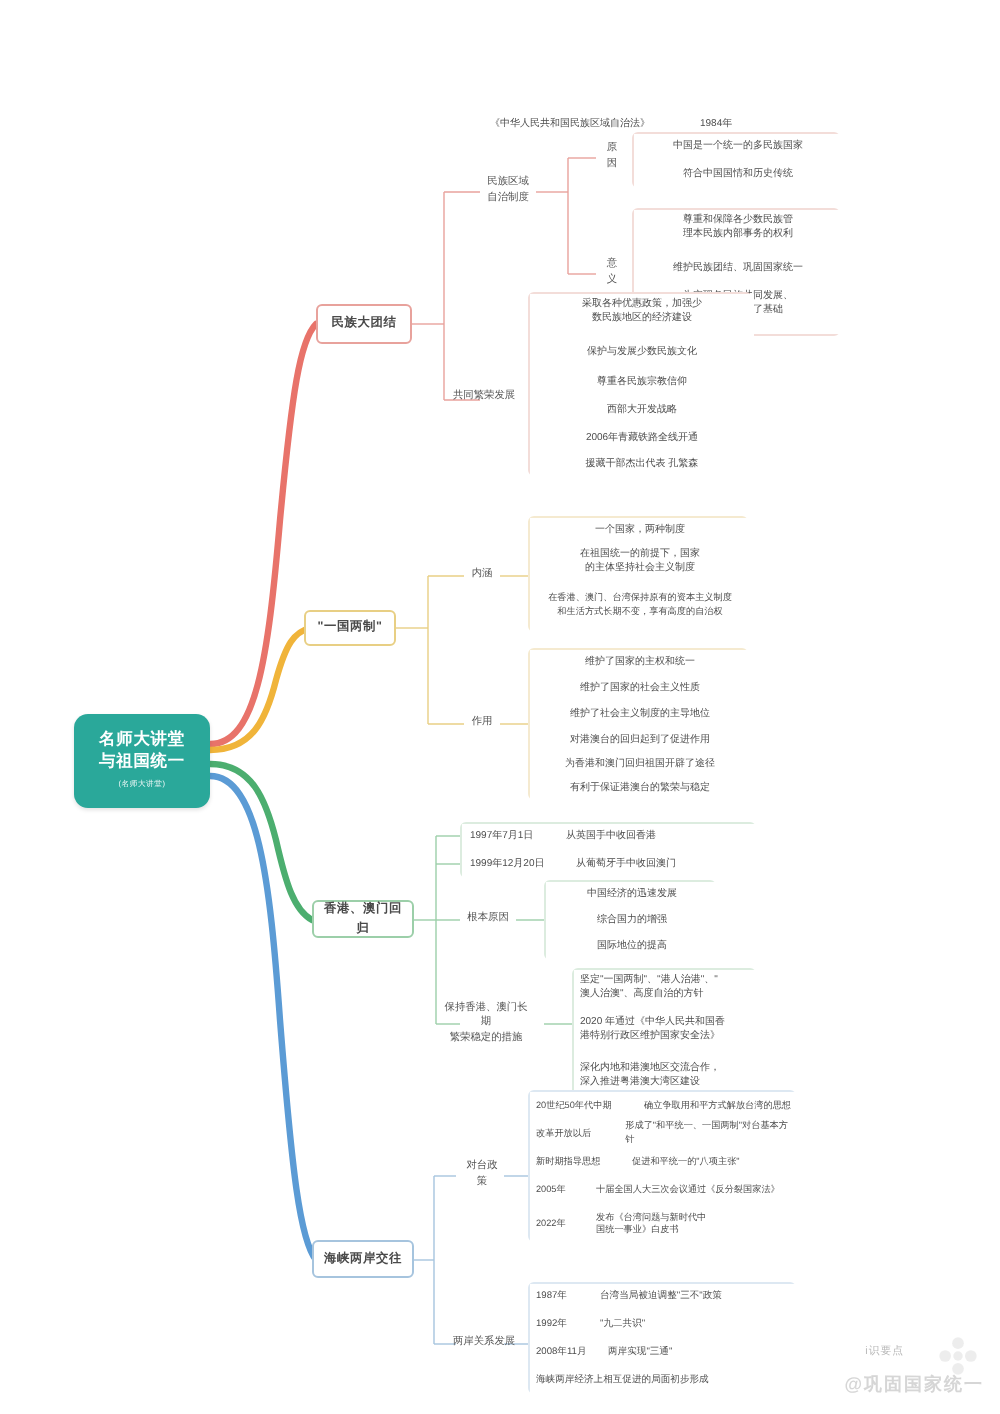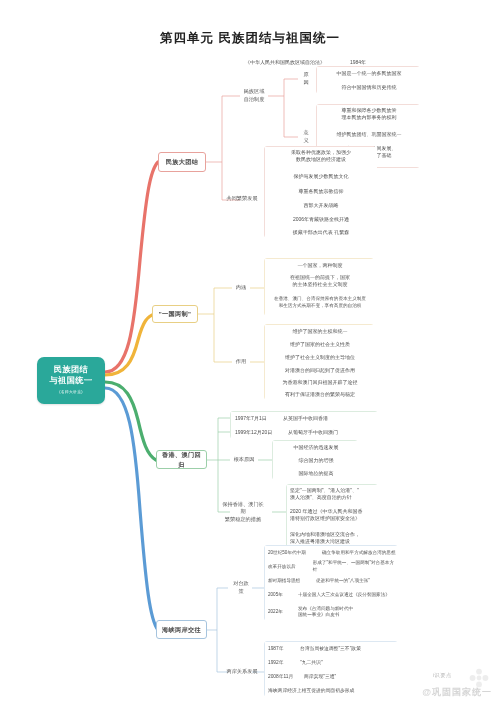--- a/index.html
+++ b/index.html
@@ -91,21 +91,20 @@
   }
   #wm-flower{
     position:absolute;right:10px;bottom:18px;width:22px;height:22px;opacity:.25;
   }
 </style>
 </head>
 <body>
 
 <div id="canvas">
 
-  <div id="page-title">第四单元  民族团结与祖国统一</div>
 
   <svg id="links" viewBox="0 0 500 707">
 
     <path d="M105,372 C128,372 134,330 140,260 C146,196 150,170 158,162" stroke="#e8736a" stroke-width="3.2" fill="none" stroke-linecap="round"></path>
     <path d="M105,375 C126,375 133,360 138,340 C143,322 147,316 155,314" stroke="#f0b43a" stroke-width="3.2" fill="none" stroke-linecap="round"></path>
     <path d="M105,382 C126,382 133,400 138,420 C143,442 147,455 156,460" stroke="#4cae6f" stroke-width="3.2" fill="none" stroke-linecap="round"></path>
     <path d="M105,388 C129,388 135,440 140,510 C146,586 150,620 158,630" stroke="#5b9bd5" stroke-width="3.2" fill="none" stroke-linecap="round"></path>
 
     <path d="M206,162 H222" stroke="#e8a29c" stroke-width=".7" fill="none"></path>
     <path d="M222,96 V200" stroke="#e8a29c" stroke-width=".7" fill="none"></path>
@@ -135,21 +134,21 @@
 
     <path d="M207,630 H217" stroke="#a6c4de" stroke-width=".7" fill="none"></path>
     <path d="M217,588 V672" stroke="#a6c4de" stroke-width=".7" fill="none"></path>
     <path d="M217,588 H228" stroke="#a6c4de" stroke-width=".7" fill="none"></path>
     <path d="M217,672 H228" stroke="#a6c4de" stroke-width=".7" fill="none"></path>
     <path d="M252,588 H264" stroke="#a6c4de" stroke-width=".7" fill="none"></path>
     <path d="M252,672 H264" stroke="#a6c4de" stroke-width=".7" fill="none"></path>
   </svg>
 
   <div class="node" id="root-node">
-    <div class="r-main">民族团结
+    <div class="r-main">名师大讲堂
 与祖国统一</div>
     <div class="r-sub">(名师大讲堂)</div>
   </div>
 
   <div class="node lvl1 c-red" style="left:158px;top:152px;width:48px;height:20px;">民族大团结</div>
 
   <div class="node lvl2" style="left:240px;top:82px;width:28px;height:28px;">民族区域
 自治制度</div>
 
   <div class="free" style="left:245px;top:59px;width:105px;">《中华人民共和国民族区域自治法》</div>

